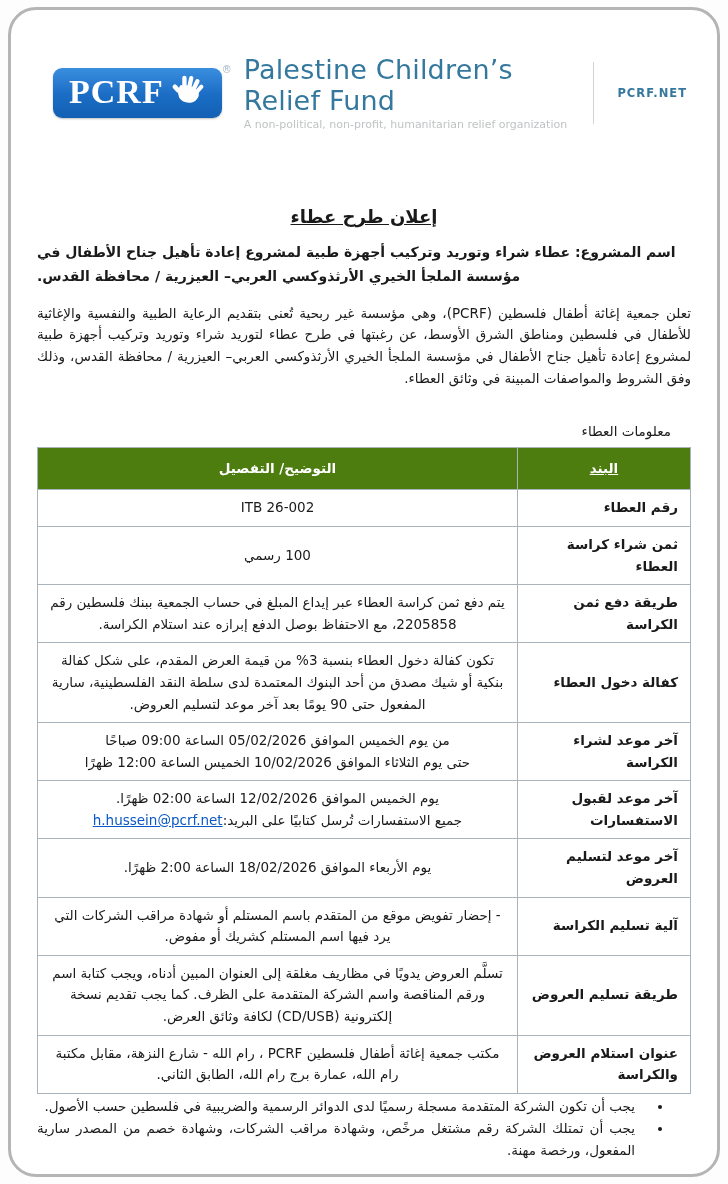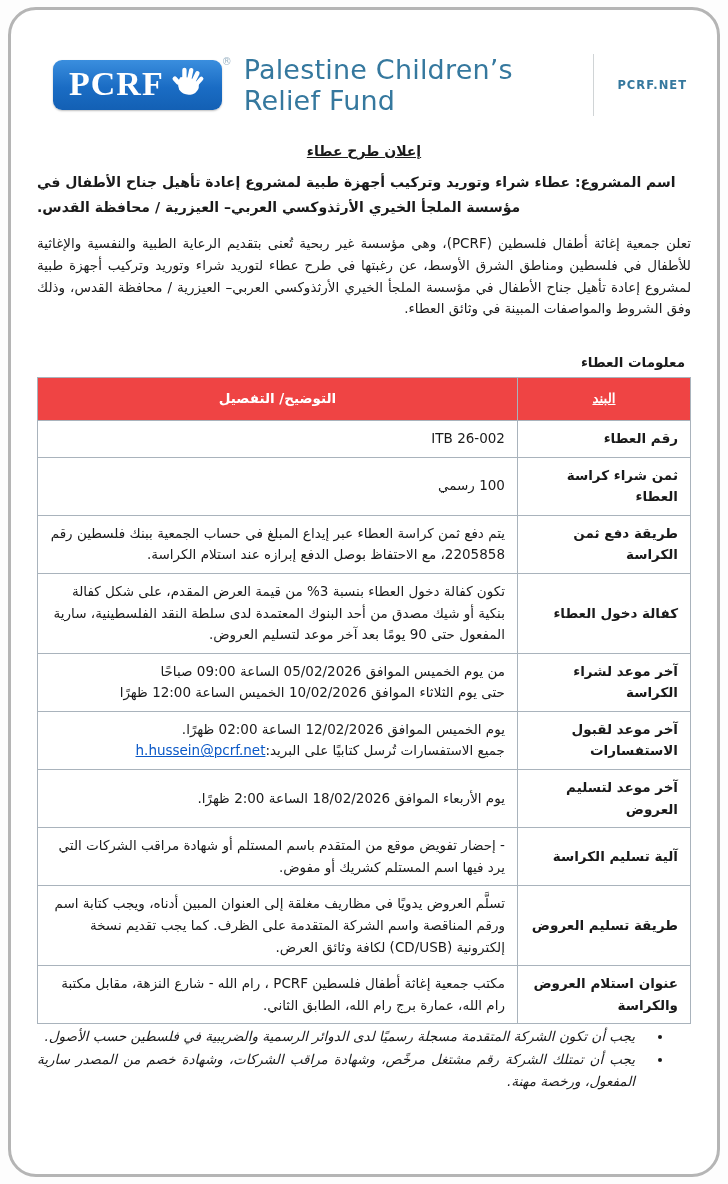--- a/index.html
+++ b/index.html
@@ -20,38 +20,38 @@
   .reg { position:absolute; top:-4px; right:-10px; color:#9fb6c6; font-size:10px; }
   .hand { width:38px; height:34px; }
   .brand { margin-left:22px; }
   .brand-name { color:#35789e; font-size:27px; letter-spacing:.2px; }
   .brand-tag { color:#bfc3c4; font-size:11px; margin-top:2px; }
   .vdiv { width:1px; height:62px; background:#d0d4d6; margin:0 0 0 18px; }
   .site { color:#35789e; font-size:11.5px; font-weight:bold; letter-spacing:1px; margin-left:24px; }
 
   
   .doc { direction:rtl; padding:24px 26px 0 26px; font-size:13.5px; line-height:1.6; }
-  .doc-title { text-align:center; font-weight:bold; font-size:14px; text-decoration:underline; margin-bottom:8px; }
+  .doc-title { text-align:center; font-weight:bold; font-size:18px; text-decoration:underline; margin-bottom:8px;margin-top:48px; }
   .project { font-weight:bold; text-align:left; font-size:14px; line-height:1.75; margin-bottom:14px; }
   .intro { text-align:justify; margin-bottom:32px; }
 
-  .sec-label { font-weight:bold; margin:2px 6px 4px 0; }
+  .sec-label { font-weight:normal; margin:2px 20px 4px 0; }
 
   table.tender { width:100%; border-collapse:collapse; table-layout:fixed; }
   table.tender th, table.tender td { border:1px solid #a9b3bc; padding:7px 12px; vertical-align:middle; }
-  table.tender th { background:#ef4444; color:#fff; font-weight:bold; text-align:center; font-size:13.5px; padding:10px 8px; }
+  table.tender th { background:#4d7c0f; color:#fff; font-weight:bold; text-align:center; font-size:13.5px; padding:10px 8px; }
   th.col-item { width:26.5%; }
-  th.u { text-decoration:underline;font-family:Liberation Serif, serif; }
+  th.u { text-decoration:underline; }
   td.lbl { font-weight:bold; }
-  td.val { white-space:pre-line; }
+  td.val { white-space:pre-line;text-align:center; }
   a.mail { color:#0a58c7; direction:ltr; unicode-bidi:embed; }
 
   .h-after { font-weight:bold; margin:14px 6px 2px 0; }
   ul.blist { list-style:disc; padding-right:44px; margin:2px 0 0 0; }
-  ul.blist li { padding-right:12px; text-align:justify; margin-bottom:1px;font-style:italic; }
+  ul.blist li { padding-right:12px; text-align:justify; margin-bottom:1px; }
 </style>
 </head>
 <body>
 
 <div class="page">
 
   <div class="hdr">
     <div class="logo-wrap">
       <div class="logo">
         <span class="logo-text">PCRF</span>
@@ -63,20 +63,21 @@
             <rect x="27" y="6" width="4.4" height="12" rx="2.2" transform="rotate(24 29 12)"></rect>
             <rect x="4" y="14" width="5" height="10" rx="2.5" transform="rotate(-60 6 19)"></rect>
             <path d="M9 14 Q20 9 30 15 Q33 22 27 27 Q19 32 12 27 Q7 21 9 14 Z"></path>
           </g>
         </svg>
       </div>
       <span class="reg">®</span>
     </div>
     <div class="brand">
       <div class="brand-name">Palestine Children’s Relief Fund</div>
+      <div class="brand-tag">A non-political, non-profit, humanitarian relief organization</div>
     </div>
     <div class="vdiv"></div>
     <div class="site">PCRF.NET</div>
   </div>
 
   <div class="doc">
 
     <div class="doc-title">إعلان طرح عطاء</div>
     <div class="project">اسم المشروع: عطاء شراء وتوريد وتركيب أجهزة طبية لمشروع إعادة تأهيل جناح الأطفال في مؤسسة الملجأ الخيري الأرثذوكسي العربي– العيزرية / محافظة القدس.</div>
     <div class="intro">تعلن جمعية إغاثة أطفال فلسطين (PCRF)، وهي مؤسسة غير ربحية تُعنى بتقديم الرعاية الطبية والنفسية والإغاثية للأطفال في فلسطين ومناطق الشرق الأوسط، عن رغبتها في طرح عطاء لتوريد شراء وتوريد وتركيب أجهزة طبية لمشروع إعادة تأهيل جناح الأطفال في مؤسسة الملجأ الخيري الأرثذوكسي العربي– العيزرية / محافظة القدس، وذلك وفق الشروط والمواصفات المبينة في وثائق العطاء.</div>

